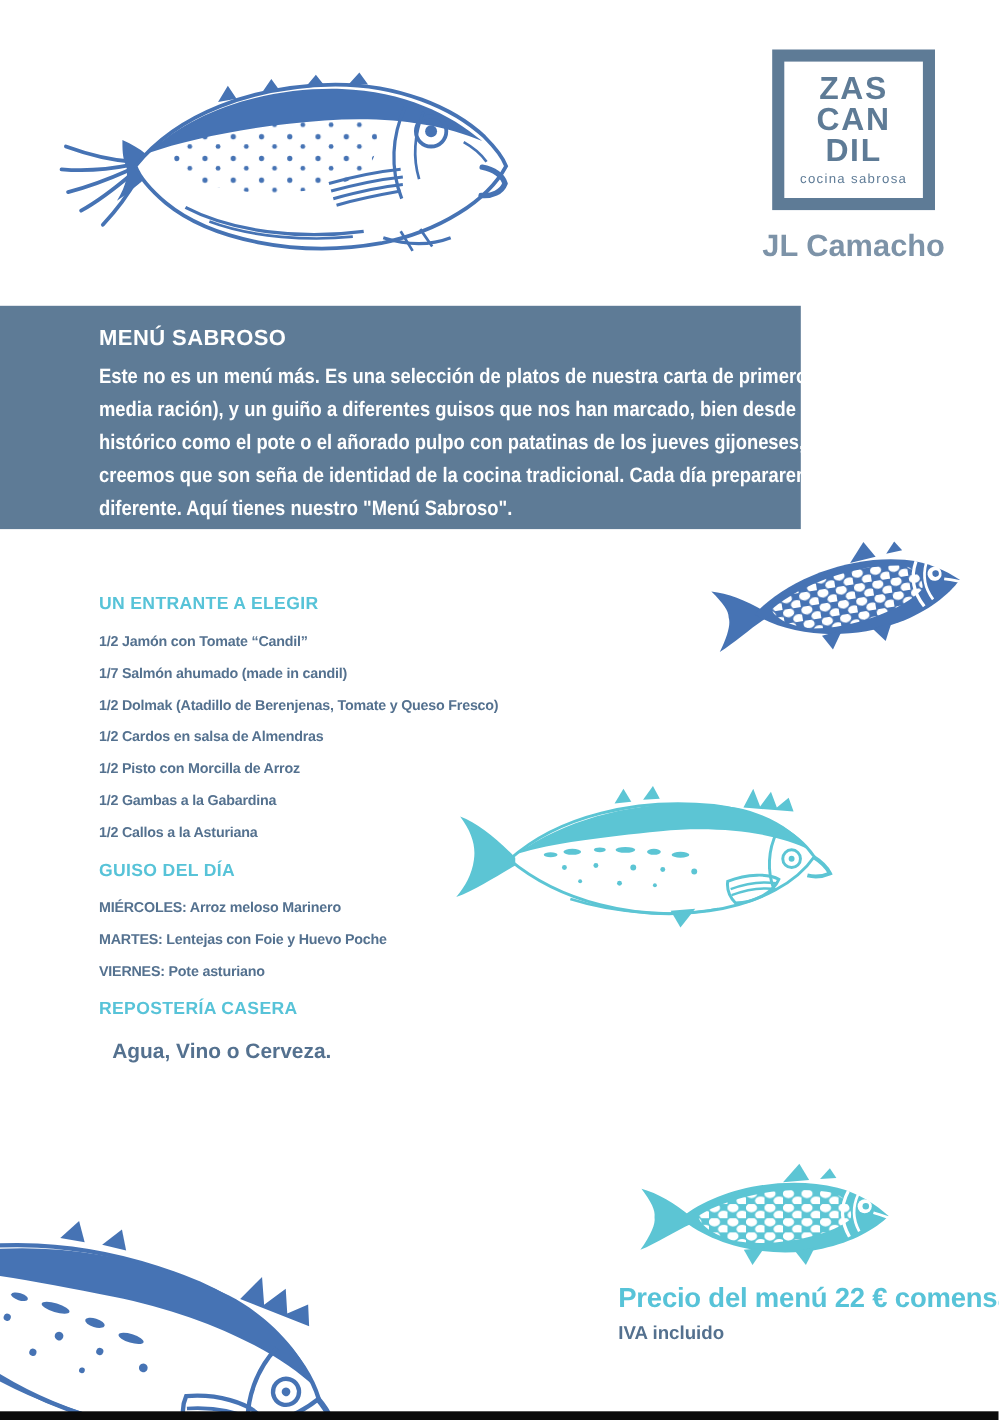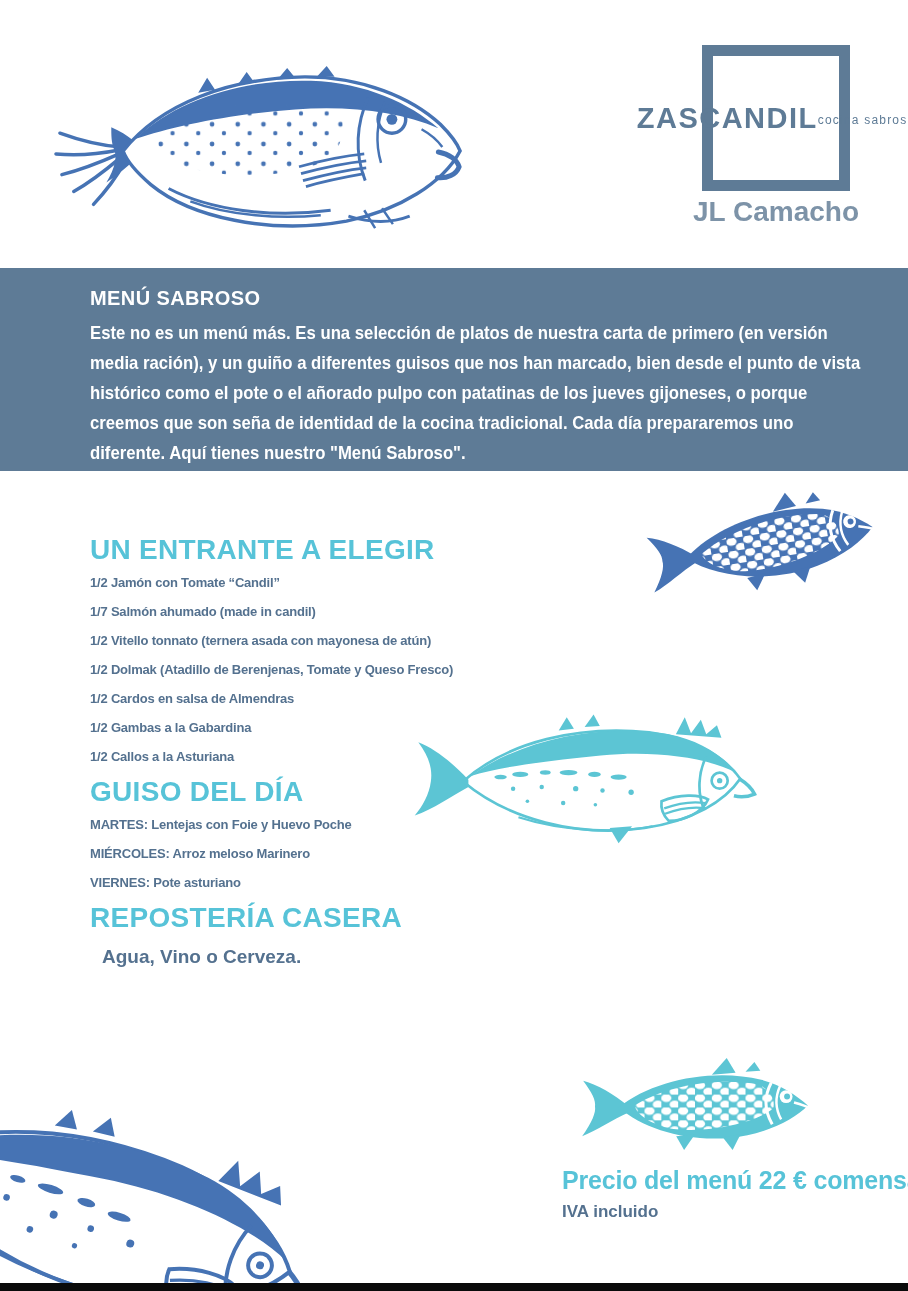--- a/index.html
+++ b/index.html
@@ -12,36 +12,36 @@
     --owner:#7d93a8;
     --bar:#0a0a0a;
   }
   *{box-sizing:border-box;}
   html,body{margin:0;padding:0;background:#fff;}
   body{font-family:"Liberation Sans",sans-serif;}
   .page{position:relative;width:908px;height:1291px;background:#fff;overflow:hidden;margin:0 auto;}
 
   
   .logo-box{position:absolute;left:702px;top:45px;width:148px;height:146px;
-    border:11px solid var(--band);display:flex;flex-direction:row;align-items:center;justify-content:center;background:#fff;}
+    border:11px solid var(--band);display:flex;flex-direction:column;align-items:center;justify-content:center;background:#fff;}
   .logo-line{color:var(--band);font-weight:bold;font-size:29px;line-height:28px;letter-spacing:1.5px;}
   .logo-tag{color:var(--band);font-weight:normal;font-size:12px;letter-spacing:1.2px;margin-top:4px;white-space:nowrap;}
-  .owner{position:absolute;left:690px;top:196px;width:172px;text-align:center;color:var(--owner);
+  .owner{position:absolute;left:690px;top:208px;width:172px;text-align:center;color:var(--owner);
     font-size:28px;font-weight:bold;letter-spacing:0px;}
 
   
-  .band{position:absolute;left:0;top:268px;width:908px;height:203px;background:var(--band);}
+  .band{position:absolute;left:0;top:278px;width:728px;height:203px;background:var(--band);}
   .band-inner{position:absolute;left:90px;top:18px;width:800px;color:#fff;}
   .band-inner h1{font-size:20px;margin:0 0 8px;letter-spacing:.4px;line-height:24px;}
   .band-inner p{margin:0;font-size:19px;font-weight:bold;line-height:30px;width:880px;
     transform:scaleX(0.88);transform-origin:0 0;white-space:pre-wrap;letter-spacing:0;}
 
   
   .sections{position:absolute;left:90px;top:537px;width:640px;}
-  h2.sec{color:var(--teal);font-size:28px;line-height:25px;margin:0 0 6px;letter-spacing:.3px;}
+  h2.sec{color:var(--teal);font-size:16px;line-height:25px;margin:0 0 6px;letter-spacing:.3px;}
   ul.items{list-style:none;margin:0 0 8px;padding:0;}
   ul.items li{color:var(--slate);font-weight:bold;font-size:13px;line-height:29px;letter-spacing:-0.2px;}
   .note{color:var(--slate);font-weight:bold;font-size:19px;line-height:29px;margin:12px;}
 
   
   .price{position:absolute;left:562px;top:1166px;}
   .price-line{color:var(--teal);font-size:25px;font-weight:bold;letter-spacing:-0.2px;white-space:nowrap;}
   .price-tax{color:var(--slate);font-size:17px;font-weight:bold;margin-top:7px;}
 
   
@@ -180,30 +180,30 @@
 
   <svg class="fish fish-bass-teal" viewBox="0 0 400 170">
     <use href="#bass"></use>
   </svg>
 
   <div class="sections">
     <h2 class="sec">UN ENTRANTE A ELEGIR</h2>
     <ul class="items">
       <li>1/2 Jamón con Tomate “Candil”</li>
       <li>1/7 Salmón ahumado (made in candil)</li>
-      <li>1/2 Vitello tonnato (ternera asada con mayonesa de atún)</li>
       <li>1/2 Dolmak (Atadillo de Berenjenas, Tomate y Queso Fresco)</li>
       <li>1/2 Cardos en salsa de Almendras</li>
+      <li>1/2 Pisto con Morcilla de Arroz</li>
       <li>1/2 Gambas a la Gabardina</li>
       <li>1/2 Callos a la Asturiana</li>
     </ul>
     <h2 class="sec">GUISO DEL DÍA</h2>
     <ul class="items">
+      <li>MIÉRCOLES: Arroz meloso Marinero</li>
       <li>MARTES: Lentejas con Foie y Huevo Poche</li>
-      <li>MIÉRCOLES: Arroz meloso Marinero</li>
       <li>VIERNES: Pote asturiano</li>
     </ul>
     <h2 class="sec">REPOSTERÍA CASERA</h2>
     <p class="note">Agua, Vino o Cerveza.</p>
   </div>
 
   <svg class="fish fish-sardine-teal" viewBox="0 0 240 100">
     <use href="#sardine"></use>
   </svg>
 

